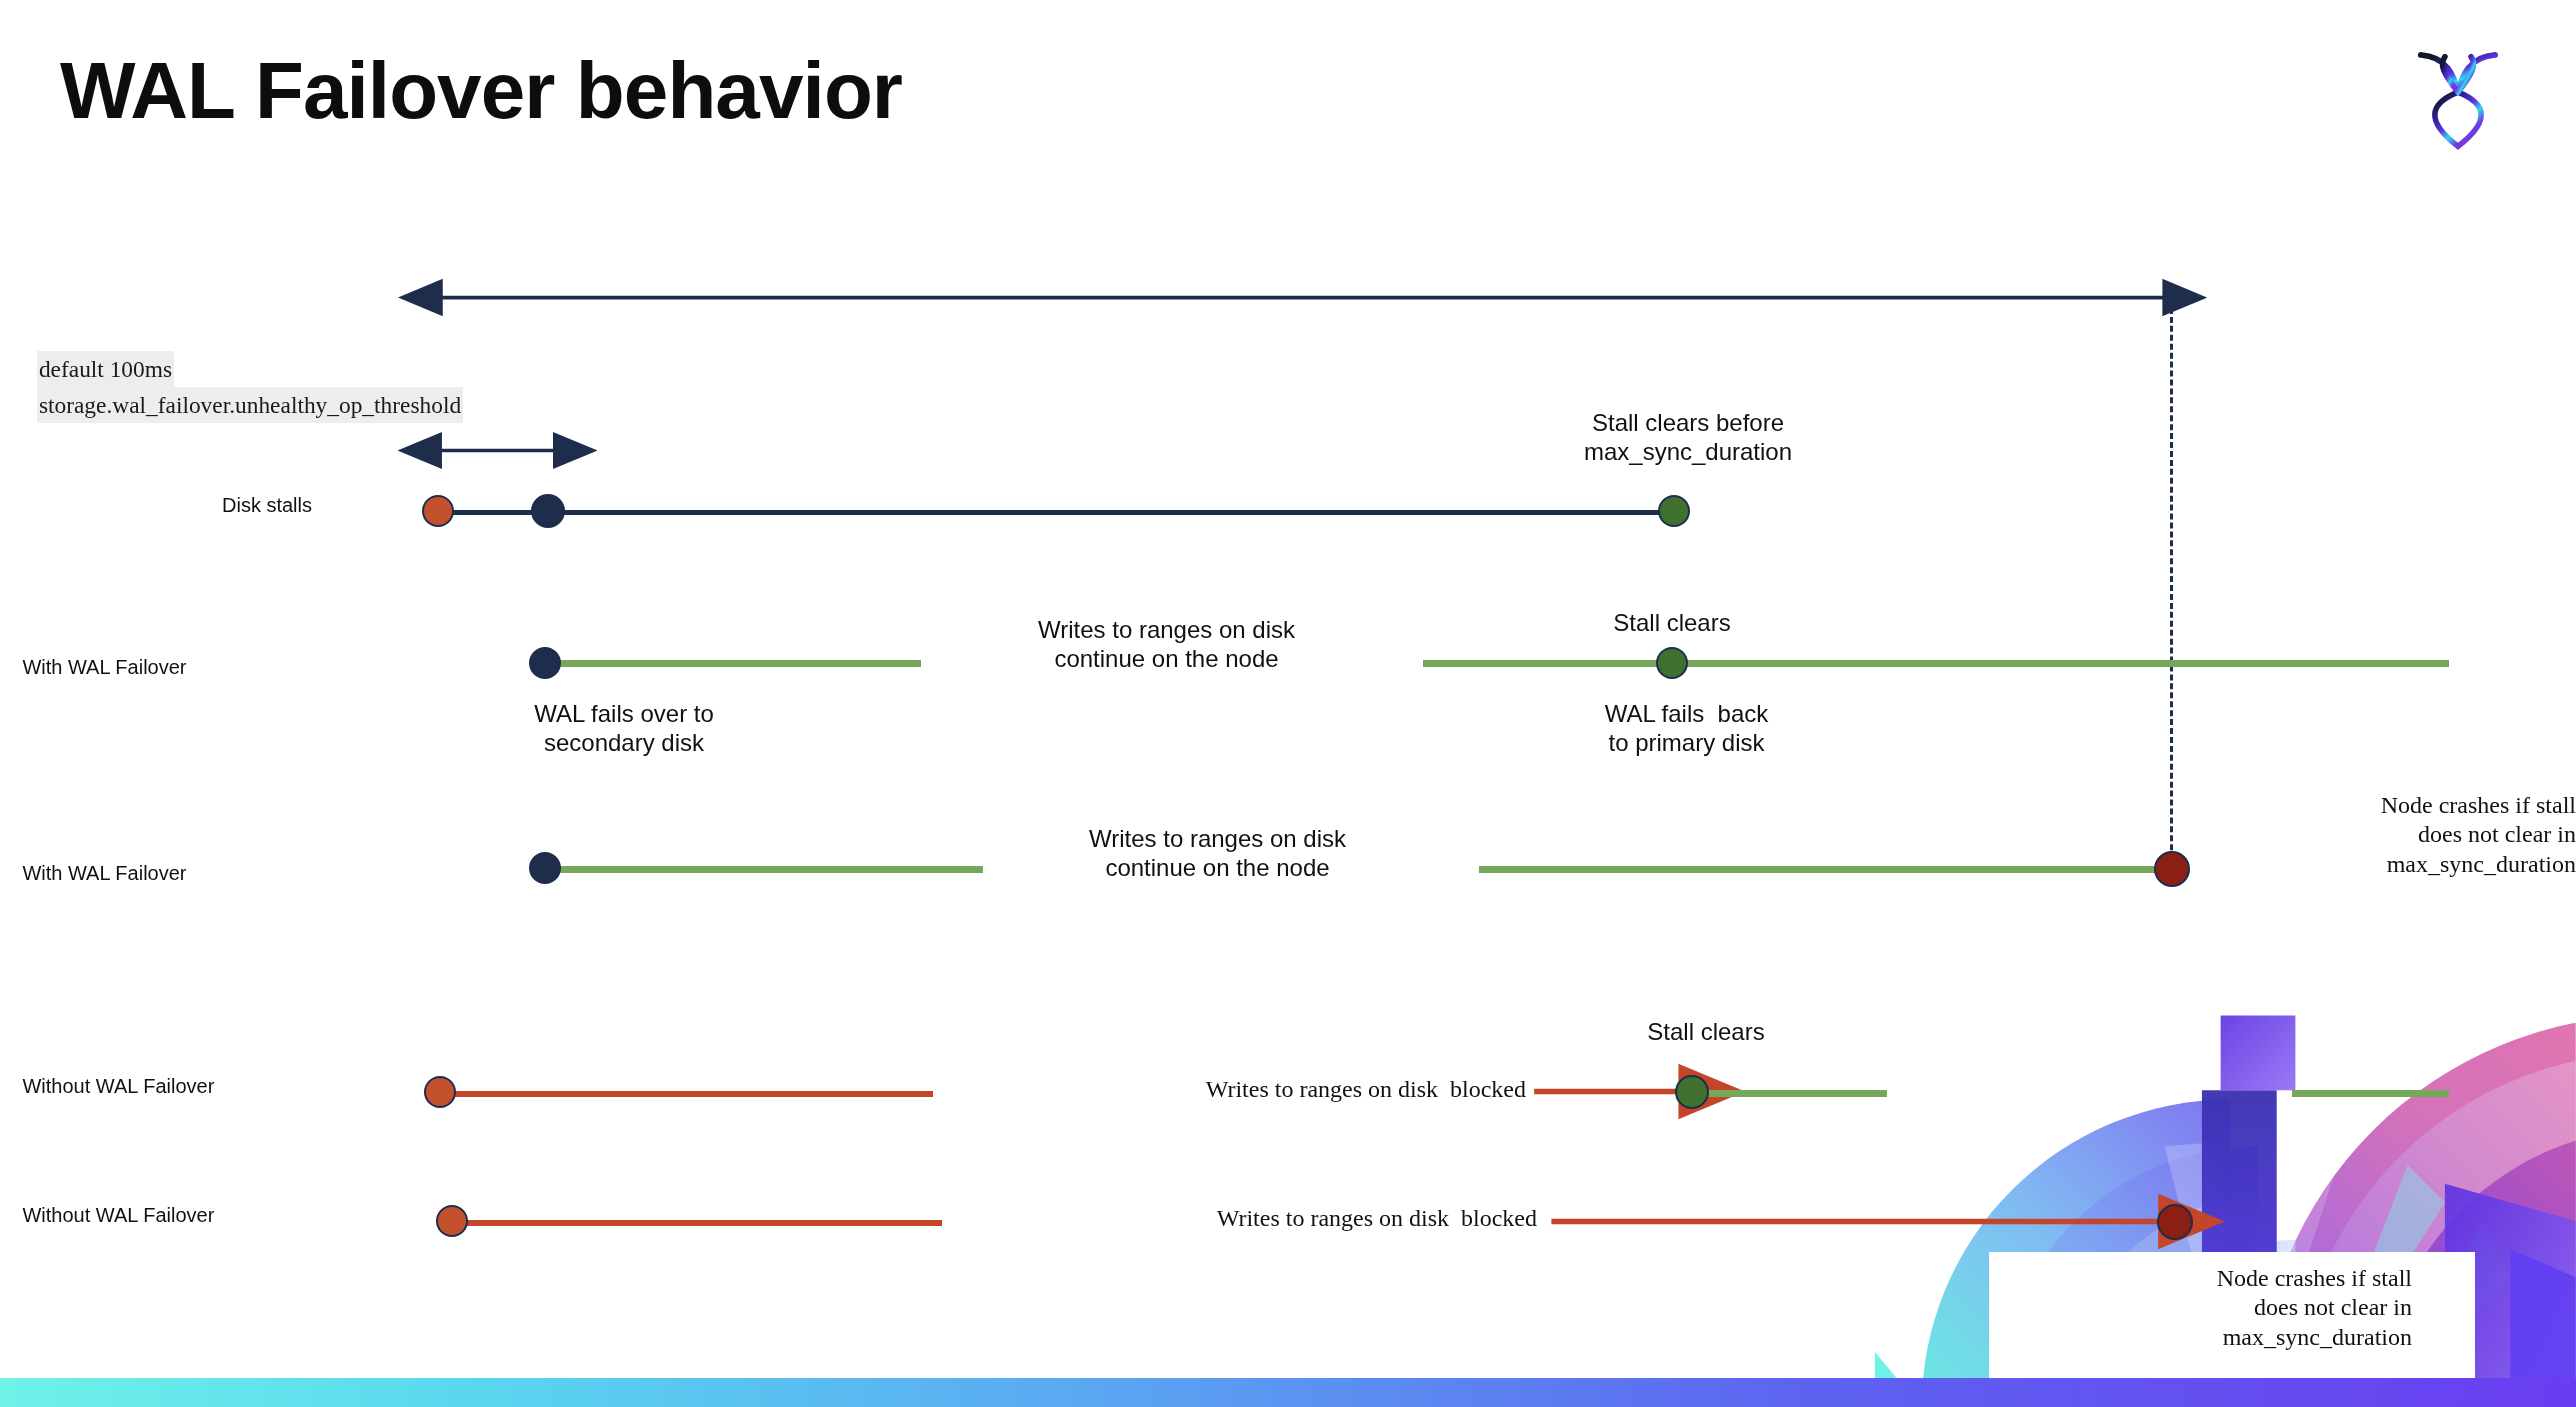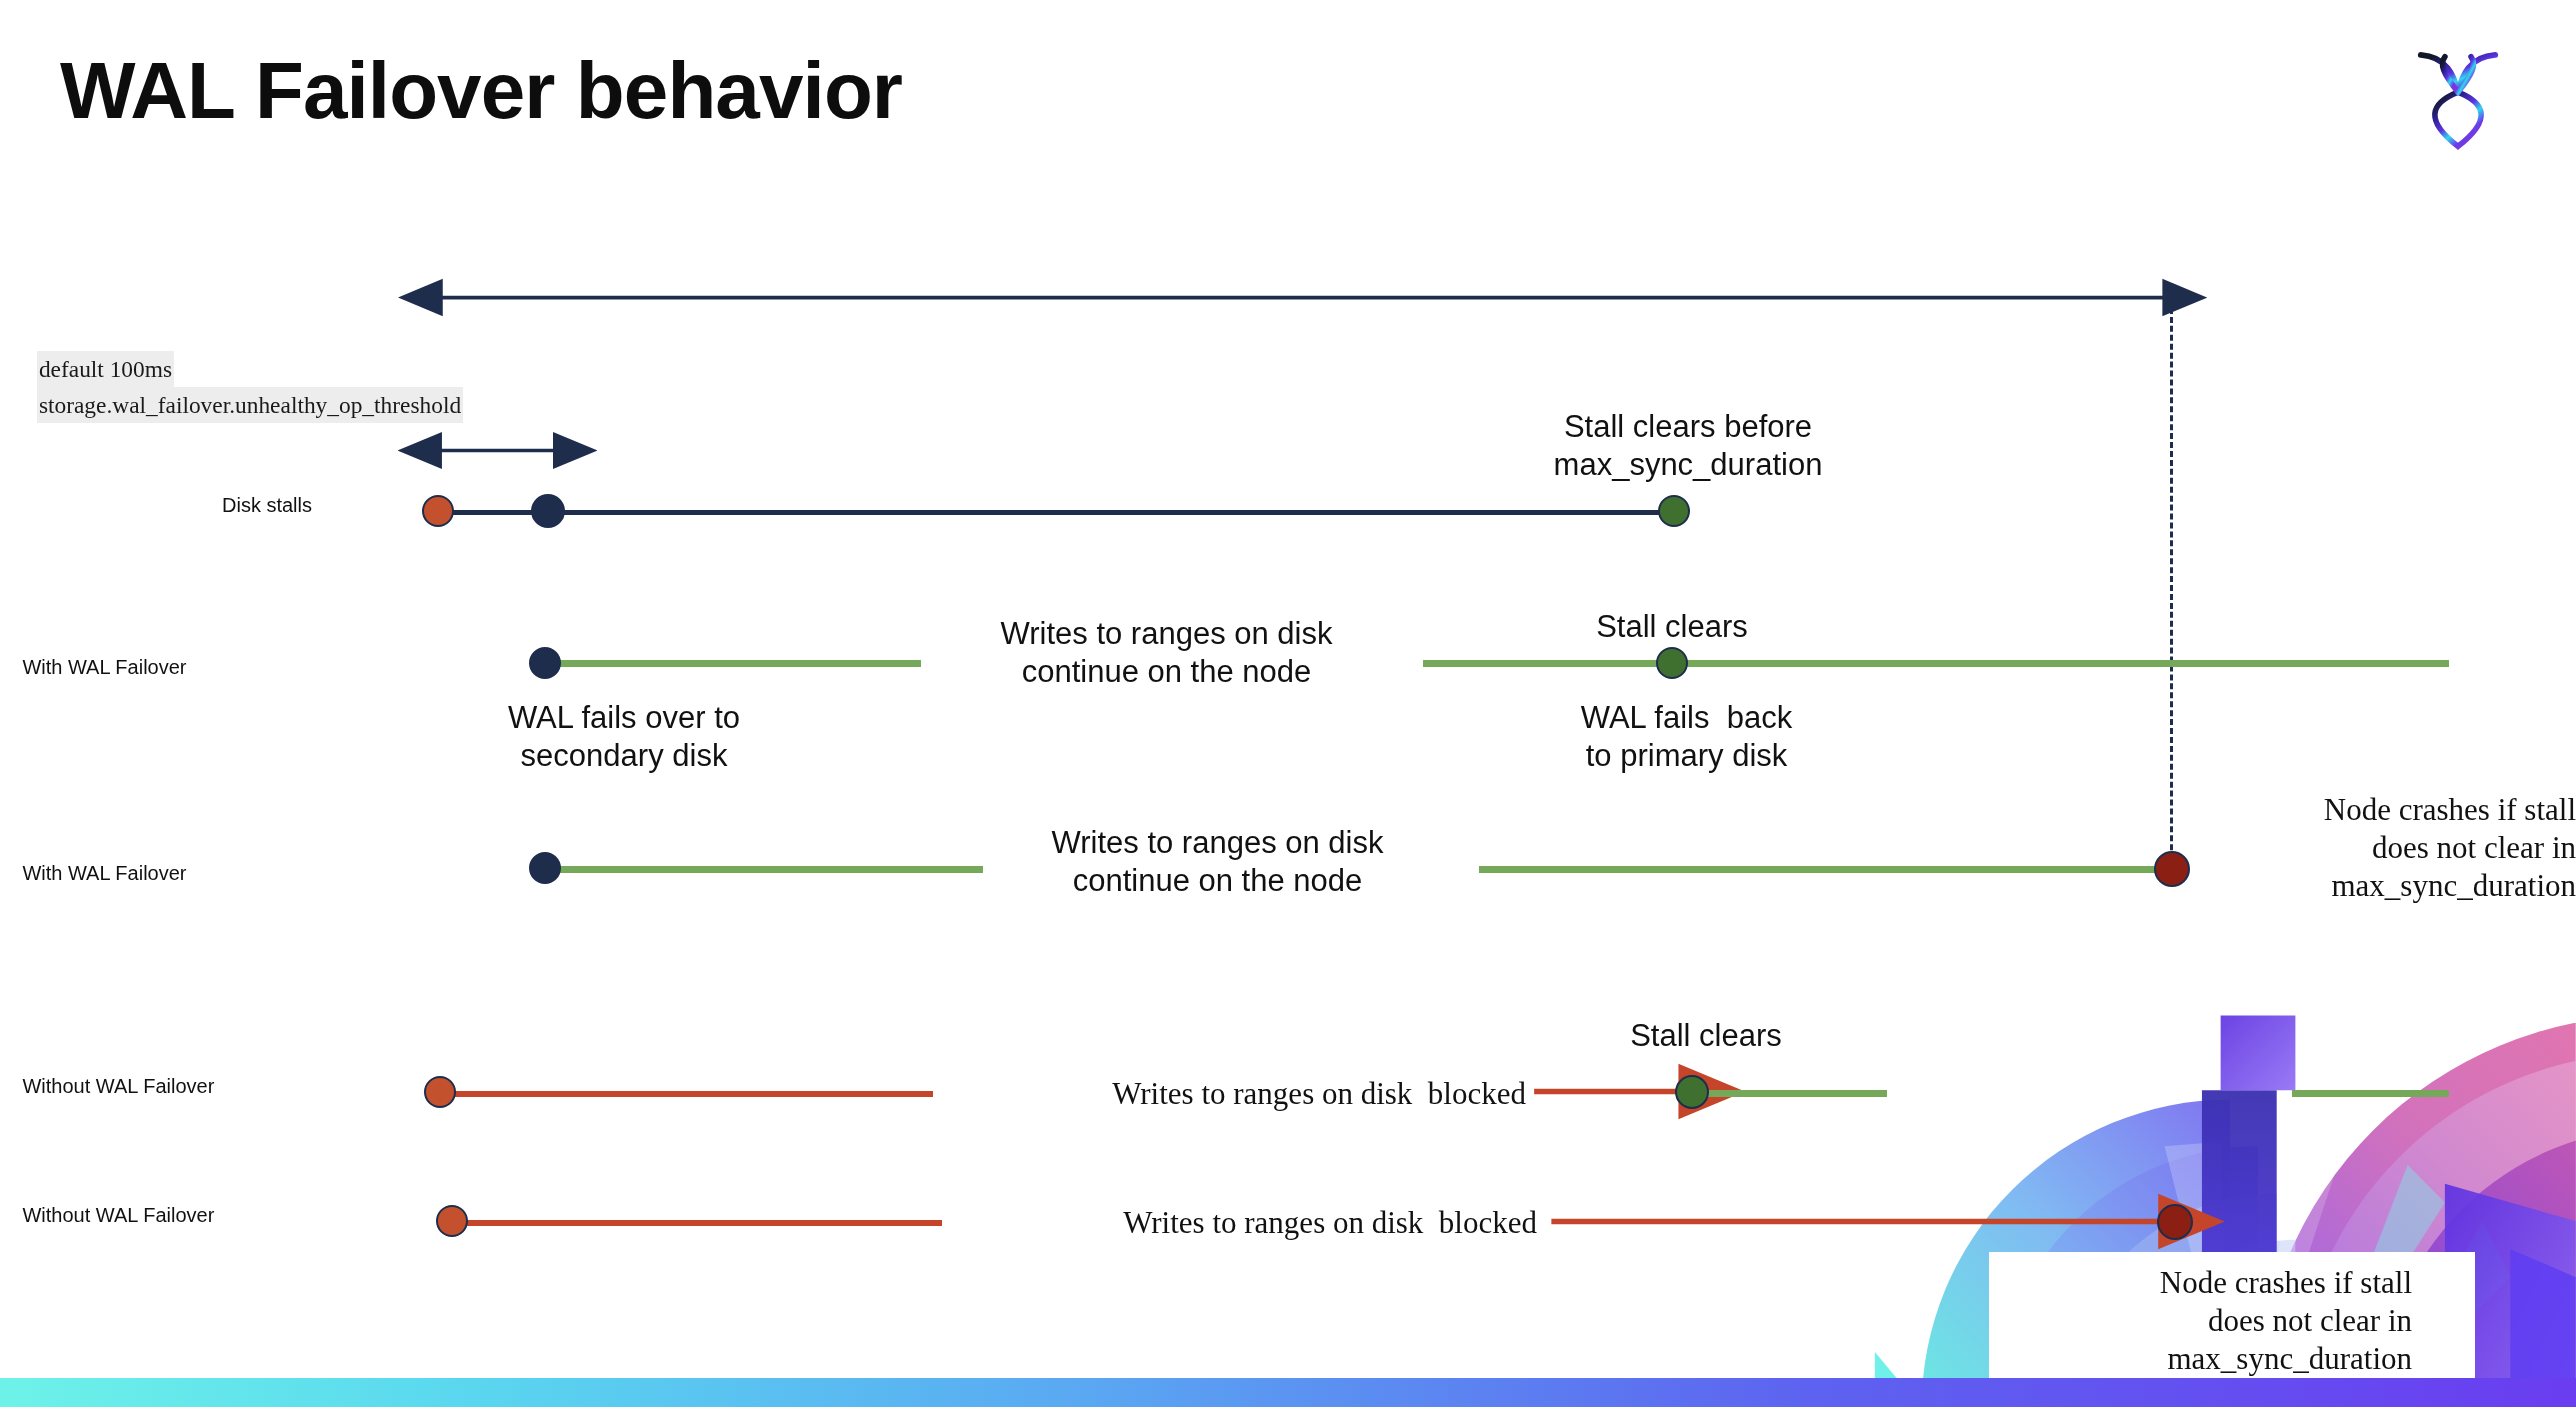--- a/index.html
+++ b/index.html
@@ -36,21 +36,21 @@
     position:absolute;
     font-family:"Liberation Mono", monospace;
     font-size:23.4px;color:#1a1a1a;line-height:1.46;
     white-space:nowrap;
   }
   .code-label span{background:#ededed;display:inline-block;padding:0.9px 1.9px;}
 
   
   .note{
     position:absolute;
-    font-size:31px;color:#111111;line-height:1.22;
+    font-size:24px;color:#111111;line-height:1.22;
     white-space:pre;
   }
   .note.center{text-align:center;}
   .note.left{text-align:right;font-family:Liberation Serif, serif;}
 
   
   .row-label{
     position:absolute;font-size:20px;color:#111111;white-space:nowrap;
   }
 

